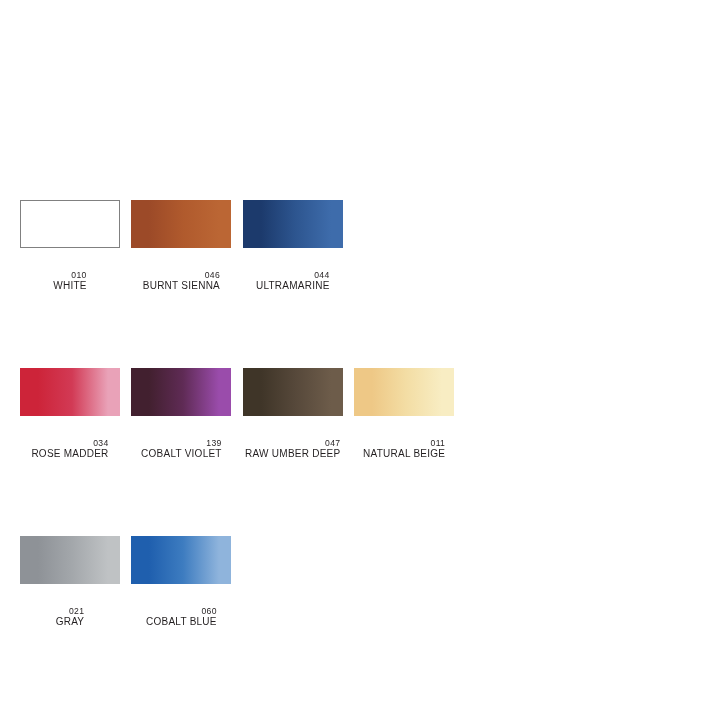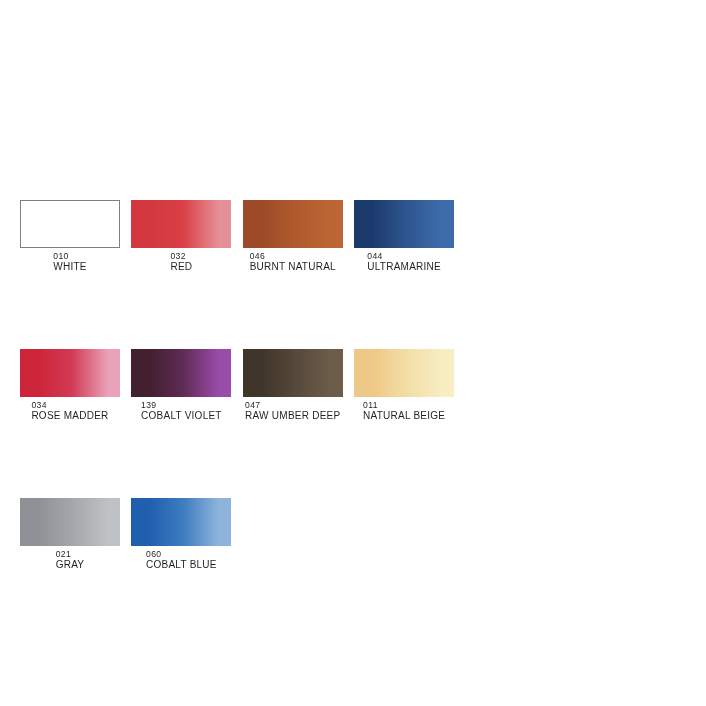--- a/index.html
+++ b/index.html
@@ -48,22 +48,22 @@
     height: 48px;
     box-sizing: border-box;
     display: block;
   }
 
   .swatch-chip.bordered {
     border: 1px solid #808080;
   }
 
   .swatch-labels {
-    margin-top: 3px;
-    text-align: left;
+    margin-top: 22px;
+    text-align: right;
     line-height: 10.5px;
     white-space: nowrap;
   }
 
   .swatch-code {
     display: block;
     font-size: 8.6px;
     letter-spacing: 0.35px;
     color: #231f20;
   }
@@ -82,31 +82,24 @@
   <div class="swatch-grid">
       <div class="swatch-row">
         <div class="swatch-cell">
           <div class="swatch-chip bordered" style="background: linear-gradient(90deg, rgb(255, 255, 255) 0%, rgb(255, 255, 255) 18%, rgb(255, 255, 255) 52%, rgb(255, 255, 255) 88%, rgb(255, 255, 255) 100%);"></div>
           <div class="swatch-labels">
             <span class="swatch-code">010</span>
             <span class="swatch-name">WHITE</span>
           </div>
         </div>
         <div class="swatch-cell">
-          <div class="swatch-chip" style="background: linear-gradient(90deg, rgb(210, 56, 61) 0%, rgb(210, 56, 61) 18%, rgb(217, 64, 70) 52%, rgb(229, 144, 151) 88%, rgb(229, 144, 151) 100%);"></div>
-          <div class="swatch-labels">
-            <span class="swatch-code">032</span>
-            <span class="swatch-name">RED</span>
-          </div>
-        </div>
-        <div class="swatch-cell">
           <div class="swatch-chip" style="background: linear-gradient(90deg, rgb(156, 74, 40) 0%, rgb(156, 74, 40) 18%, rgb(176, 90, 45) 52%, rgb(187, 102, 52) 88%, rgb(187, 102, 52) 100%);"></div>
           <div class="swatch-labels">
             <span class="swatch-code">046</span>
-            <span class="swatch-name">BURNT NATURAL</span>
+            <span class="swatch-name">BURNT SIENNA</span>
           </div>
         </div>
         <div class="swatch-cell">
           <div class="swatch-chip" style="background: linear-gradient(90deg, rgb(28, 58, 108) 0%, rgb(28, 58, 108) 18%, rgb(45, 85, 143) 52%, rgb(62, 108, 171) 88%, rgb(62, 108, 171) 100%);"></div>
           <div class="swatch-labels">
             <span class="swatch-code">044</span>
             <span class="swatch-name">ULTRAMARINE</span>
           </div>
         </div>
       </div>

